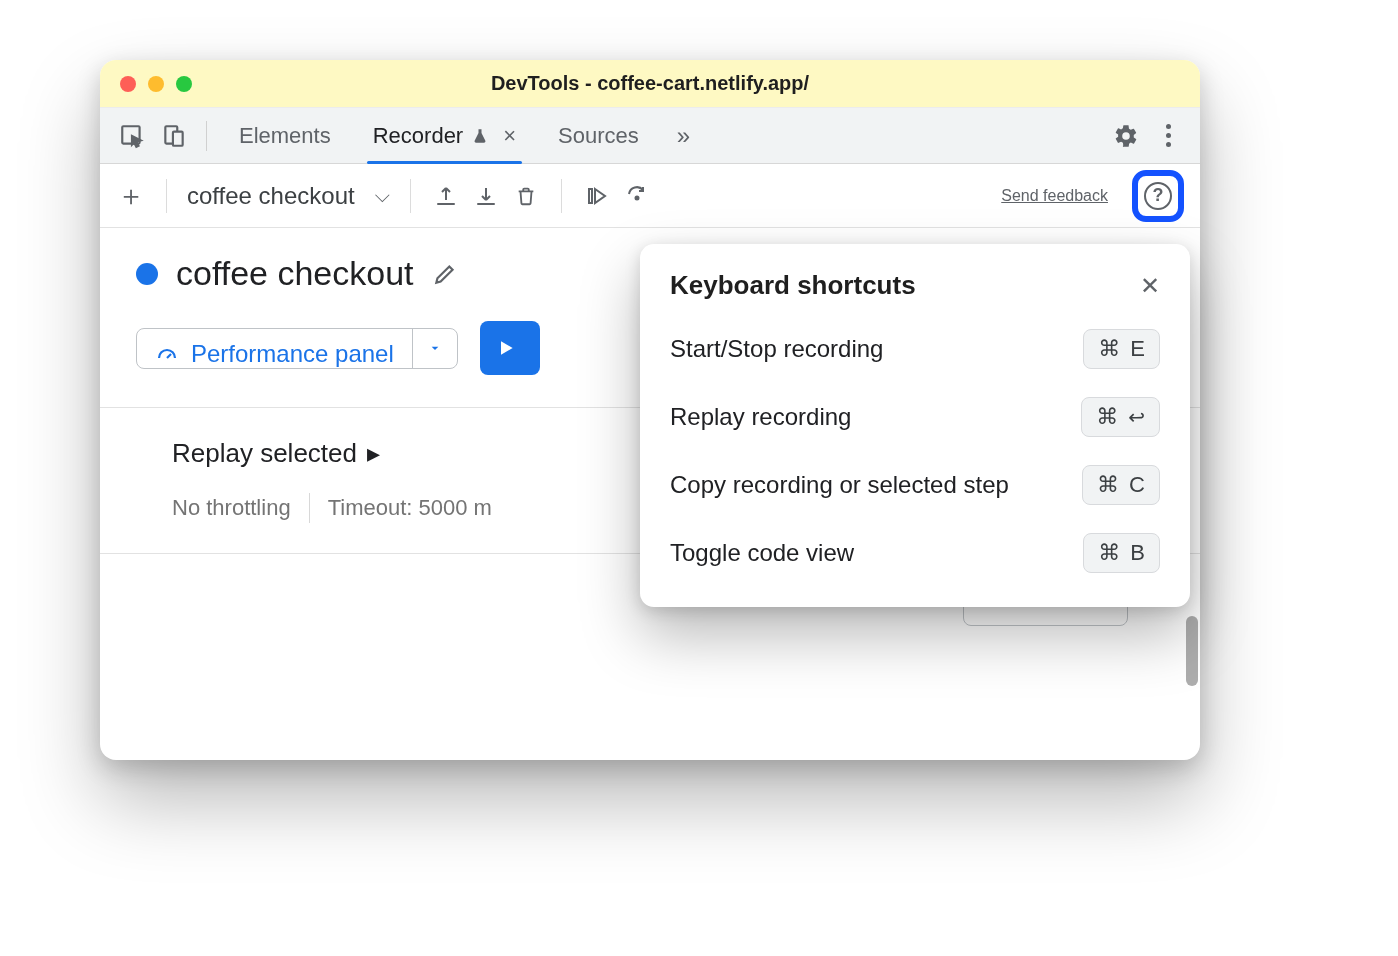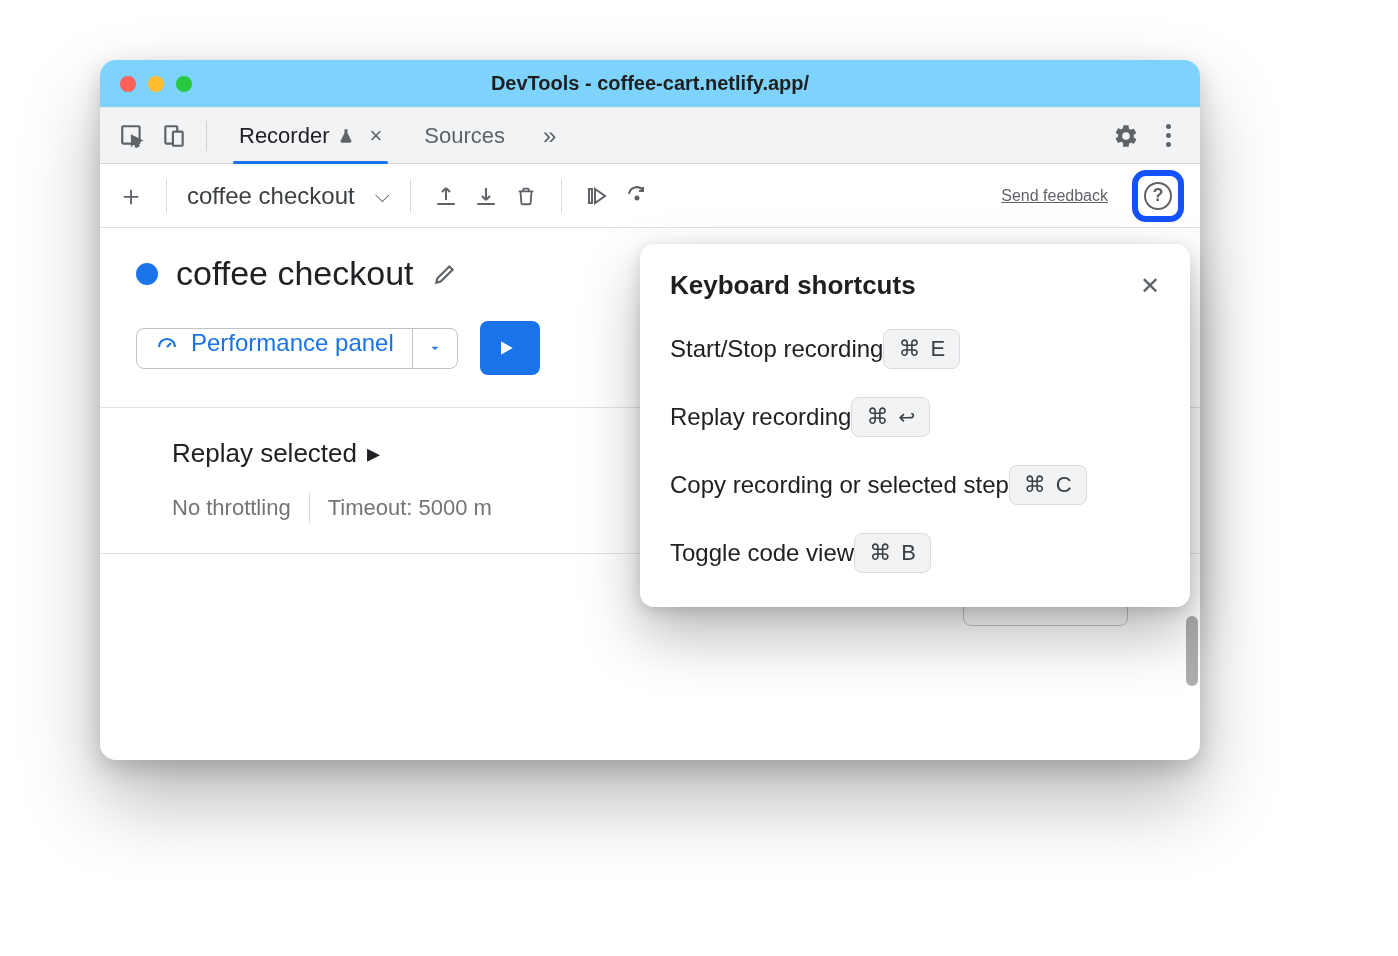--- a/index.html
+++ b/index.html
@@ -23,21 +23,21 @@
   }
   
   .titlebar {
     height: 48px;
     display: flex;
     align-items: center;
     padding: 0 20px;
     position: relative;
     border-bottom: 1px solid #ececec;
     border-radius: 16px 16px 0 0;
-    background: #7dd3fc;
+    background: #fef9c3;
   }
   .traffic { display: flex; gap: 12px; }
   .dot { width: 16px; height: 16px; border-radius: 50%; }
   .dot.red { background:#fe5f57; }
   .dot.yellow { background:#febc2e; }
   .dot.green { background:#28c840; }
   .title-text {
     position: absolute; left:0; right:0; text-align:center;
     font-size: 20px; font-weight:600; color:#1f1f1f;
   }
@@ -94,21 +94,21 @@
 
   
   .content { padding: 26px 36px; }
   .rec-title-row { display:flex; align-items:center; gap:18px; }
   .blue-dot { width:22px; height:22px; border-radius:50%; background:#1a73e8; }
   .rec-title { font-size:34px; color:#202124; }
   .pencil { color:#5f6368; }
 
   .action-row { margin-top:28px; display:flex; gap:22px; align-items:center; }
   .perf-btn {
-    display:flex; align-items:flex-start; border:1.5px solid #bfc3c7; border-radius:8px;
+    display:flex; align-items:flex-end; border:1.5px solid #bfc3c7; border-radius:8px;
     height:41px; overflow:hidden; color:#1a73e8;
   }
   .perf-main { display:flex; align-items:center; gap:12px; padding:0 18px; font-size:24px;}
   .perf-split { border-left:1.5px solid #bfc3c7; padding:0 14px; height:100%; display:flex; align-items:center; }
   .replay-play {
     width:60px; height:54px; background:#1a73e8; border-radius:8px; color:#fff;
     display:flex; align-items:center; padding-left:16px;
   }
 
   .section-divider { border-top:1px solid #e2e2e2; margin: 32px -36px 0; }
@@ -128,21 +128,21 @@
   
   .popover {
     position:absolute; top: 184px; right: 10px; width: 550px;
     background:#fff; border-radius:14px; box-shadow: 0 28px 60px rgba(0,0,0,0.28), 0 4px 16px rgba(0,0,0,0.15);
     padding: 26px 30px 30px;
     z-index:60;
   }
   .popover-head { display:flex; align-items:center; justify-content:space-between; margin-bottom: 28px;}
   .popover-title { font-size:26px; font-weight:700; color:#1f1f1f; }
   .popover-close { color:#5f6368; font-size:24px; }
-  .sc-row { display:flex; align-items:center; justify-content:flex-start; margin: 28px 0; }
+  .sc-row { display:flex; align-items:center; justify-content:space-between; margin: 28px 0; }
   .sc-label { font-size:24px; color:#202124; }
   .kbd {
     background:#f1f3f4; border:1px solid #d8dadd; border-radius:8px;
     padding: 6px 14px; font-size:22px; color:#3c4043; display:flex; gap:10px; align-items:center;
   }
   .enter-glyph { font-size:20px; }
 
   
   .scroll-stub { position:absolute; right:2px; top:556px; width:12px; height:70px; background:#adadad; border-radius:6px; }
 
@@ -169,20 +169,23 @@
         <path d="M12 12 L20 16 L16 17 L18 21 L16 22 L14 18 L12 20 Z" fill="#5f6368"></path>
       </svg>
     </div>
     <div class="tb-iconbtn">
       <svg width="26" height="26" viewBox="0 0 24 24" fill="none" stroke="#5f6368" stroke-width="2">
         <rect x="4" y="3" width="11" height="16" rx="1"></rect>
         <rect x="11" y="8" width="9" height="13" rx="1" fill="#f1f3f4"></rect>
       </svg>
     </div>
     <div class="tb-divider"></div>
+    <div class="tab">
+      <span>Elements</span>
+    </div>
     <div class="tab active">
       <span>Recorder</span>
       <span>
         <svg class="flask-mini" viewBox="0 0 24 24" fill="#5f6368">
             <path d="M10 3h4v5l5 10a2 2 0 0 1-1.8 3H6.8A2 2 0 0 1 5 18l5-10V3z"></path>
           </svg>
       </span>
       <span class="close-x">×</span>
     </div>
     <div class="tab">

